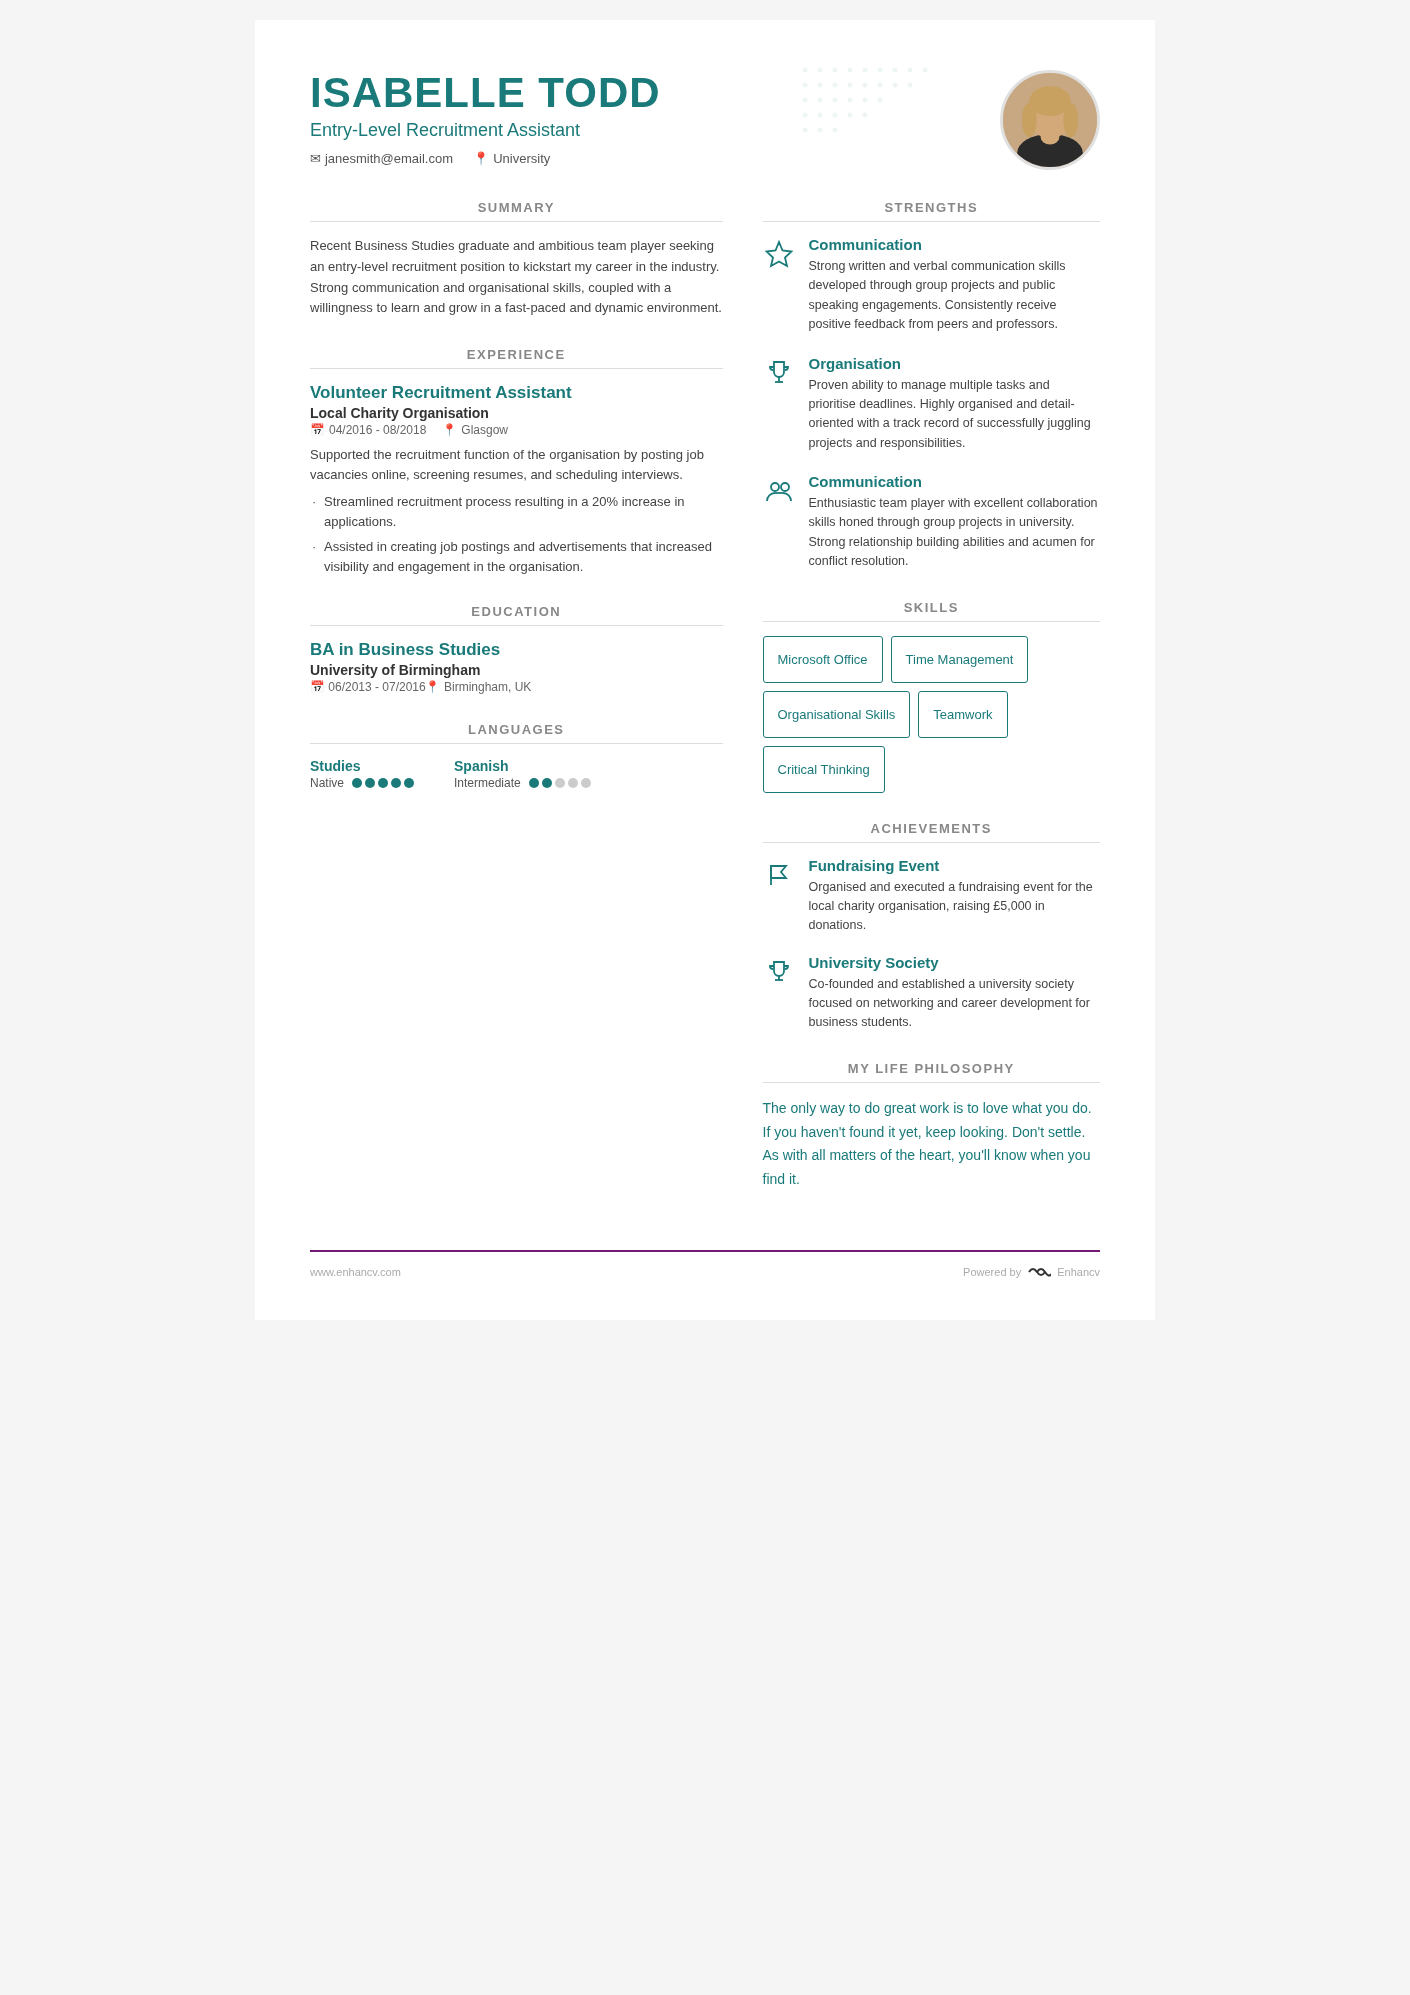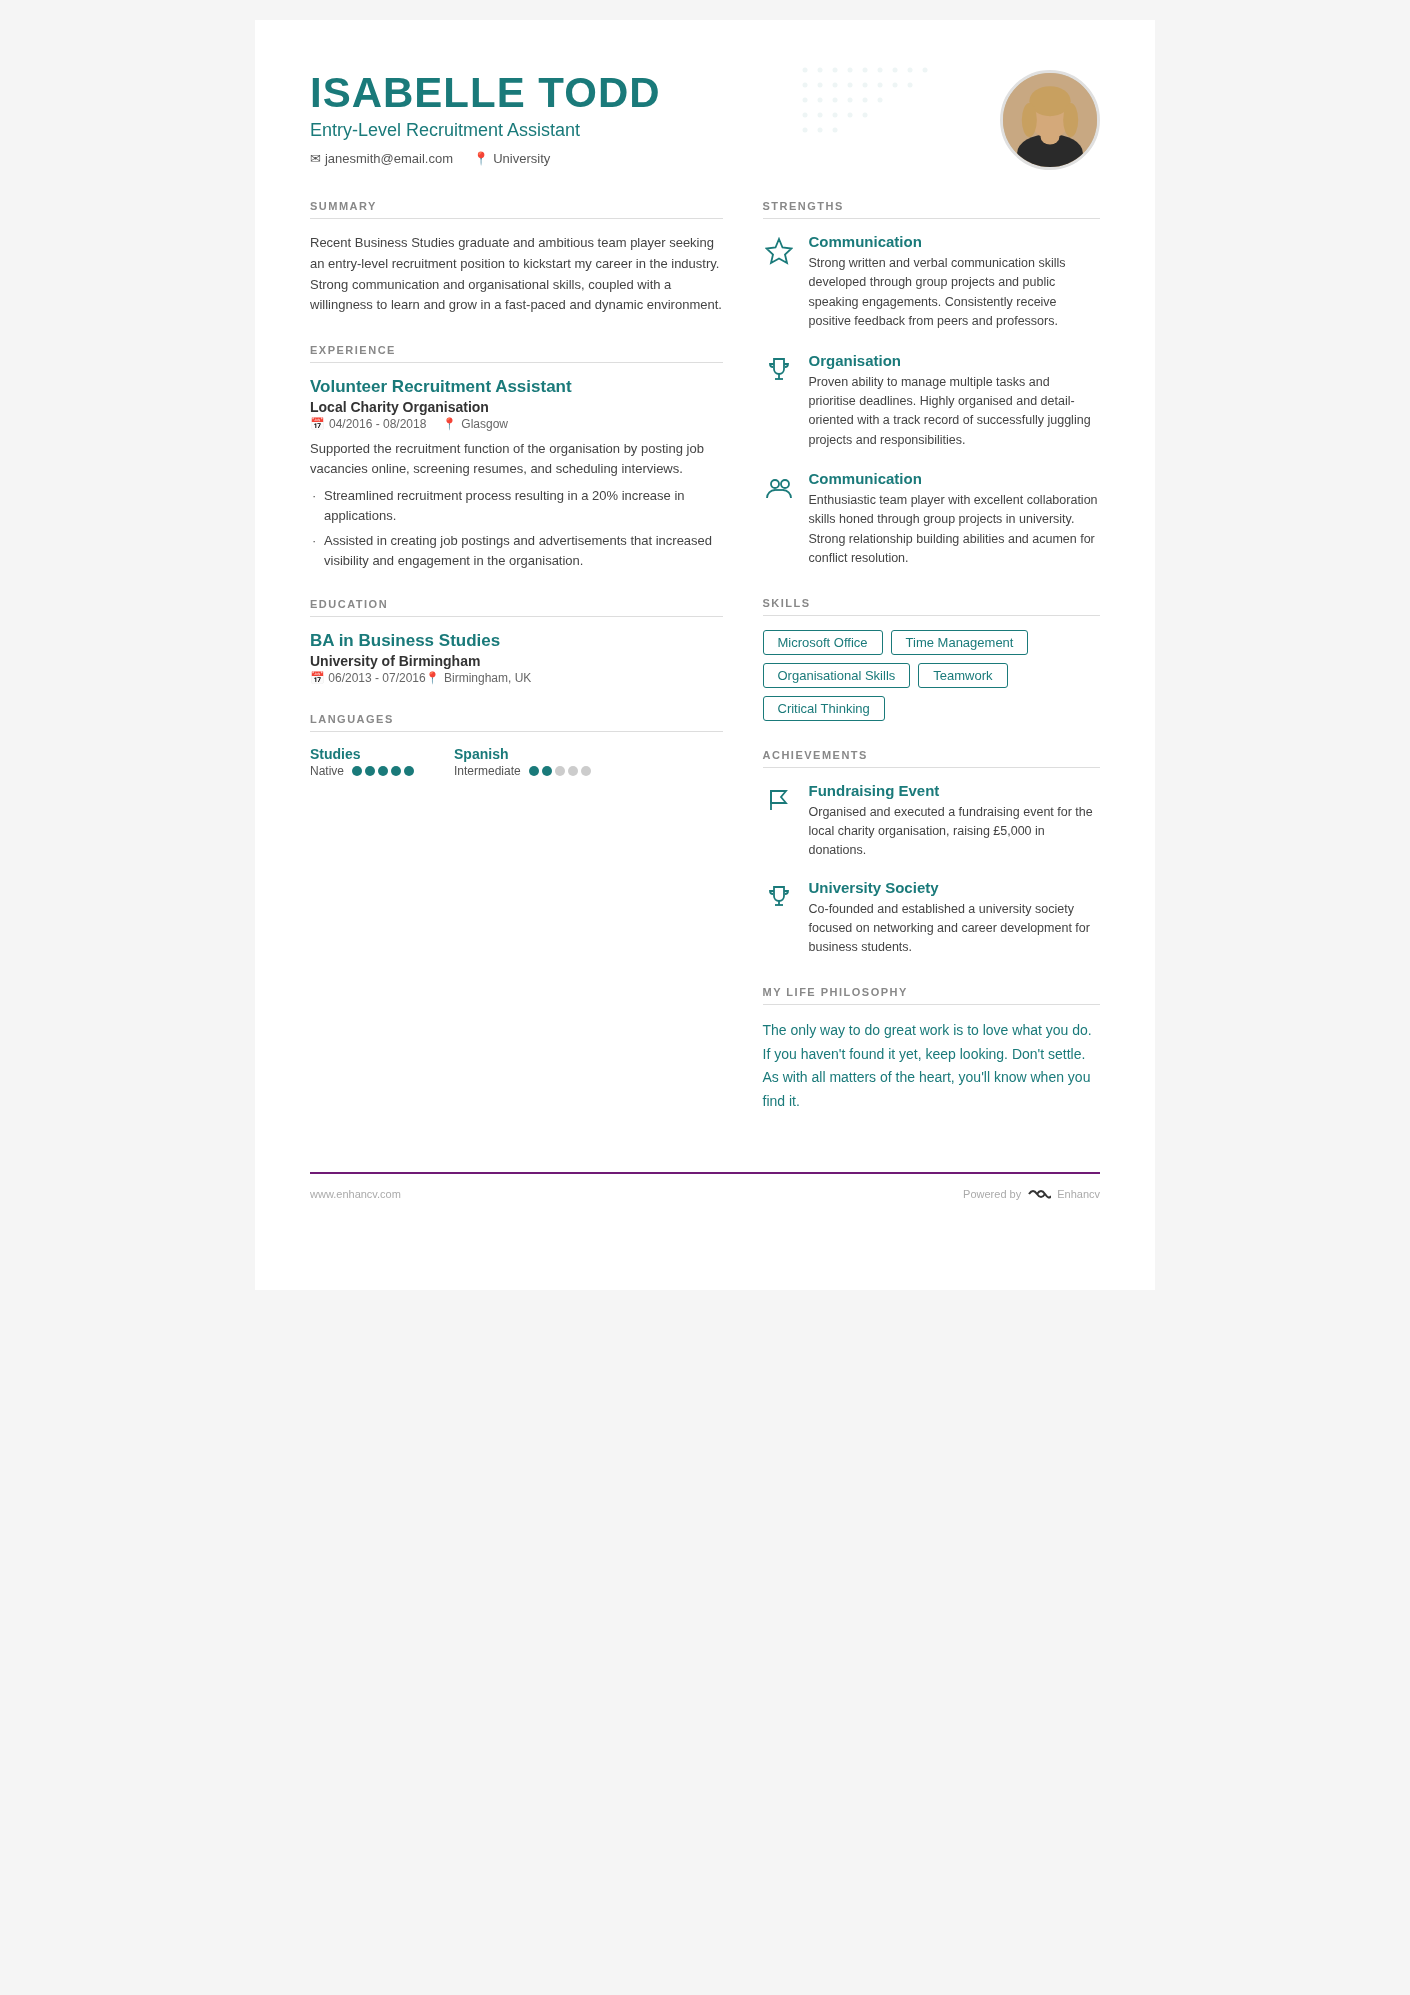--- a/index.html
+++ b/index.html
@@ -80,26 +80,27 @@
       flex: 1.1;
     }
     .right-col {
       flex: 0.9;
     }
     
     .section {
       margin-bottom: 28px;
     }
     .section-title {
-      font-size: 11px;
+      font-size: 13px;
       font-weight: 700;
       color: #888;
       letter-spacing: 1.5px;
       text-transform: uppercase;
       margin-bottom: 6px;
+      text-align: center;
     }
     .section-divider {
       height: 1px;
       background: #ddd;
       margin-bottom: 14px;
     }
     
     .summary-text {
       font-size: 13px;
       color: #444;
@@ -245,21 +246,21 @@
     
     .skills-grid {
       display: flex;
       flex-wrap: wrap;
       gap: 8px;
     }
     .skill-tag {
       border: 1.5px solid #1a7a7a;
       color: #1a7a7a;
       font-size: 13px;
-      padding: 4px 14px;
+      padding: 15px 14px;
       border-radius: 3px;
       font-weight: 500;
     }
     
     .achievement-item {
       display: flex;
       gap: 14px;
       margin-bottom: 18px;
     }
     .achievement-icon {

